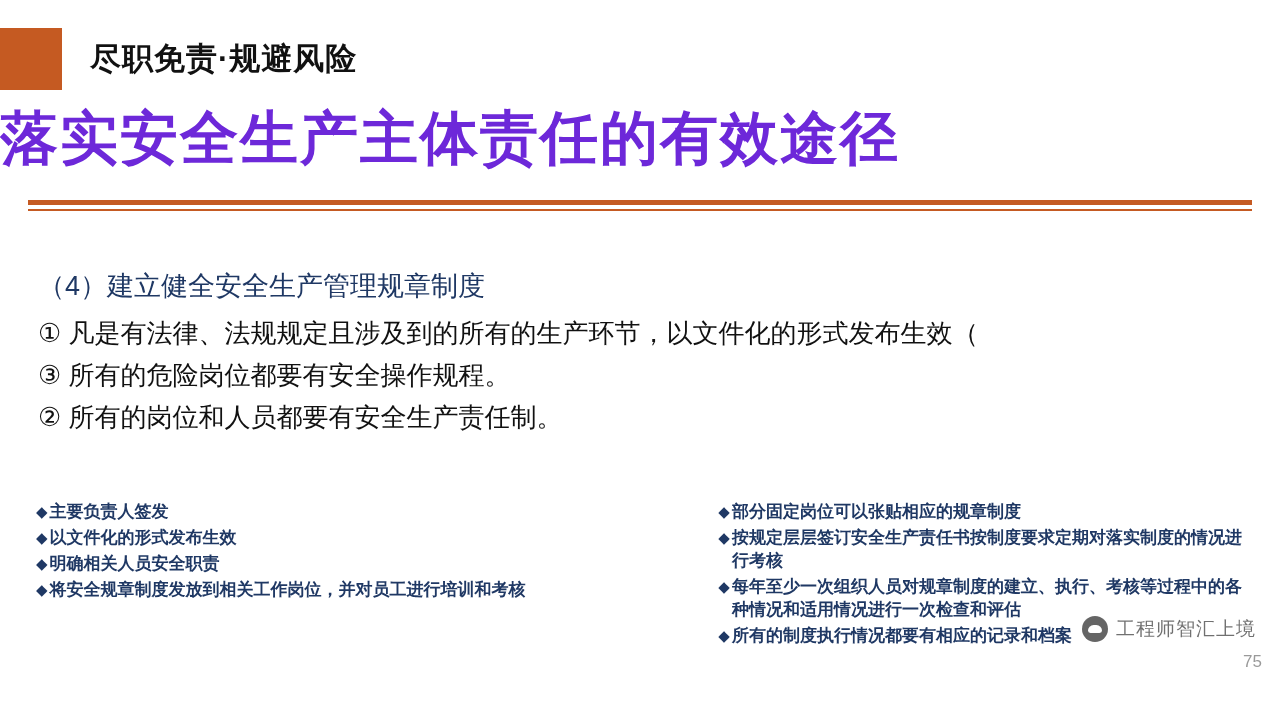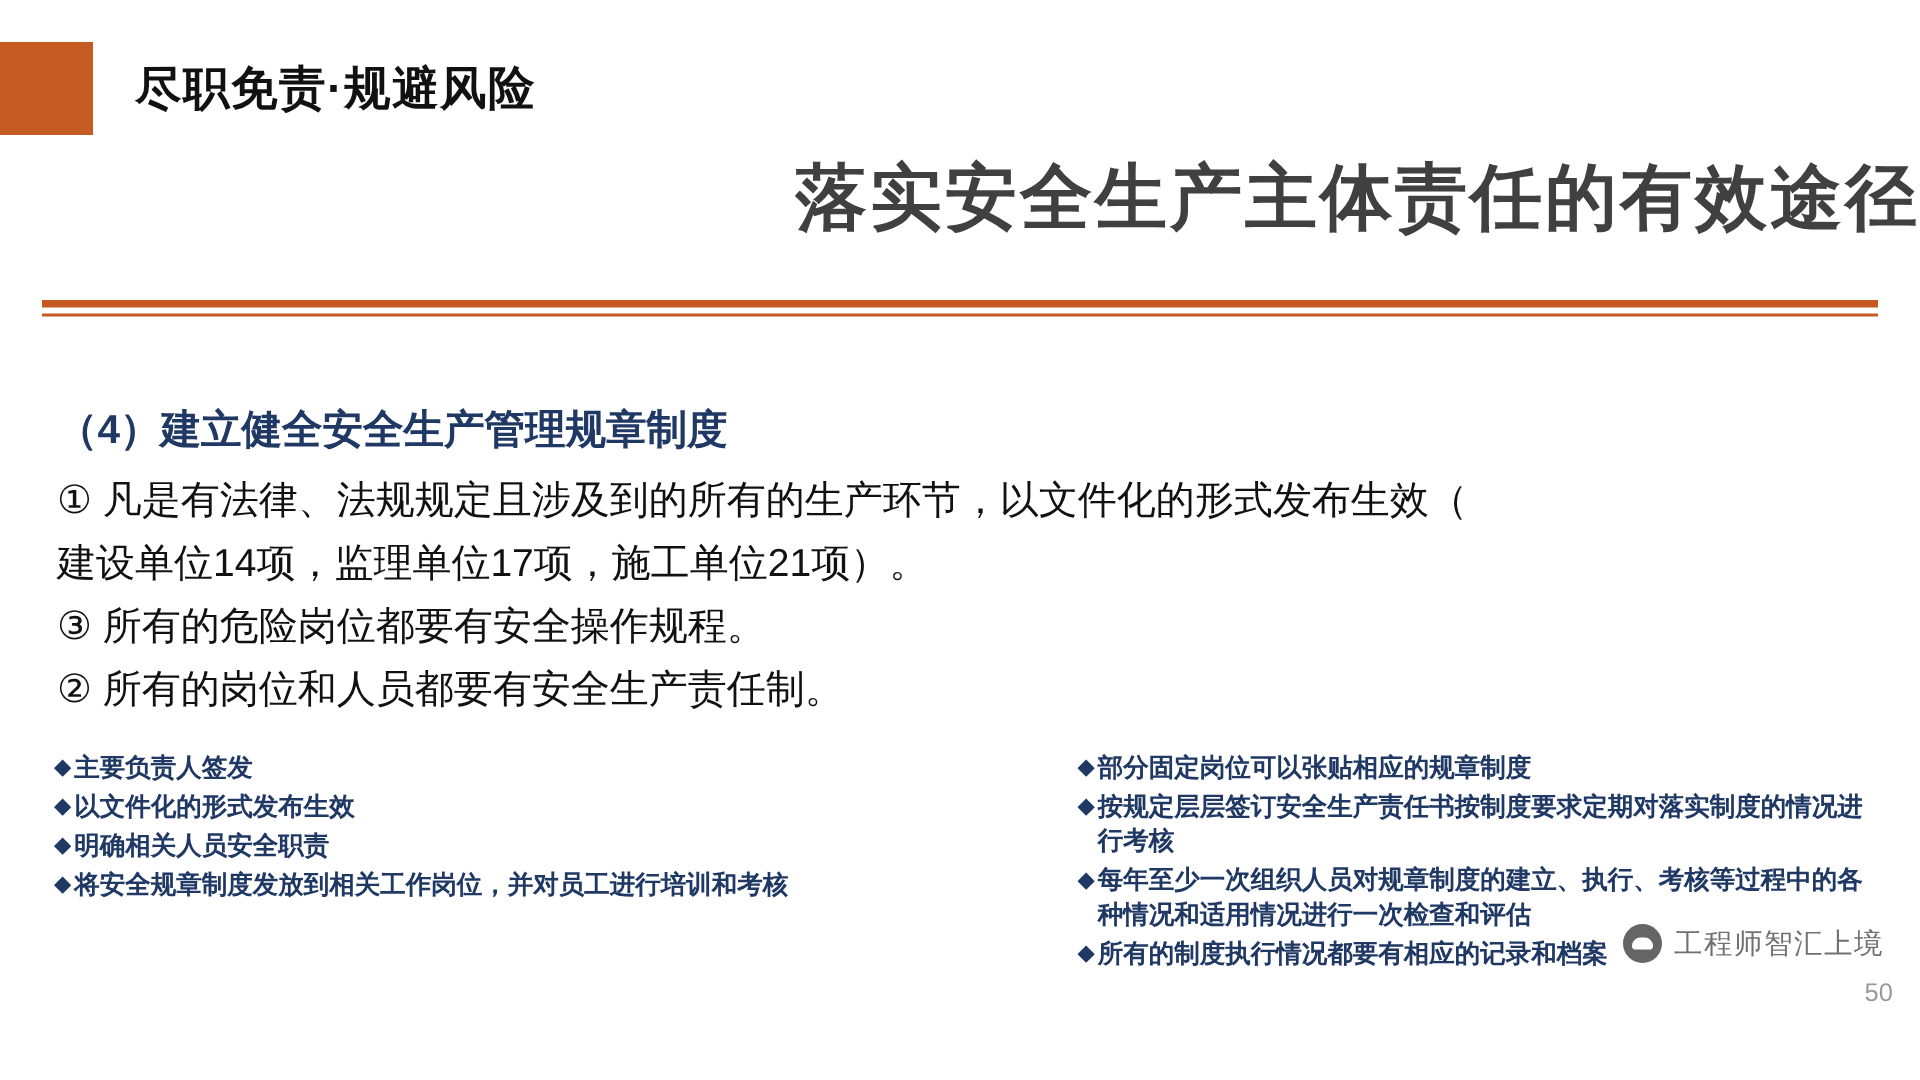--- a/index.html
+++ b/index.html
@@ -39,24 +39,24 @@
     font-weight: bold;
     color: #111111;
     letter-spacing: 1px;
     white-space: nowrap;
   }
   .main-title {
     position: absolute;
     left: 0;
     top: 100px;
     width: 1280px;
-    text-align: right;
-    font-size: 48px;
+    text-align: left;
+    font-size: 58px;
     font-weight: bold;
-    color: #404040;
+    color: #6d28d9;
     letter-spacing: 2px;
     white-space: nowrap;
   }
   .rule-top {
     position: absolute;
     left: 28px;
     top: 200px;
     width: 1224px;
     height: 5px;
     background: #C55A22;
@@ -69,21 +69,21 @@
     height: 2px;
     background: #C55A22;
   }
 
   
   .section-heading {
     position: absolute;
     left: 38px;
     top: 268px;
     font-size: 27px;
-    font-weight: bold;
+    font-weight: normal;
     color: #1F3864;
     white-space: nowrap;
   }
   .body-para {
     position: absolute;
     left: 38px;
     top: 312px;
     width: 1210px;
     font-size: 26px;
     line-height: 42px;
@@ -180,21 +180,20 @@
 
   <div class="main-title">落实安全生产主体责任的有效途径</div>
 
   <div class="rule-top"></div>
   <div class="rule-bottom"></div>
 
   <div class="section-heading">（4）建立健全安全生产管理规章制度</div>
 
   <div class="body-para">
     <span class="line">① 凡是有法律、法规规定且涉及到的所有的生产环节，以文件化的形式发布生效（</span>
-    <span class="line">建设单位14项，监理单位17项，施工单位21项）。</span>
     <span class="line">③ 所有的危险岗位都要有安全操作规程。</span>
     <span class="line">② 所有的岗位和人员都要有安全生产责任制。</span>
   </div>
 
   <div class="bullets">
 
     <div class="col left">
       <div class="bullet">
         <span class="dia">◆</span>
         <span class="btxt">主要负责人签发</span>
@@ -232,15 +231,15 @@
       </div>
     </div>
 
   </div>
 
   <div class="watermark">
     <div class="wm-logo"></div>
     <div class="wm-text">工程师智汇上境</div>
   </div>
 
-  <div class="page-number">50</div>
+  <div class="page-number">75</div>
 
 </div>
 
 </body></html>

